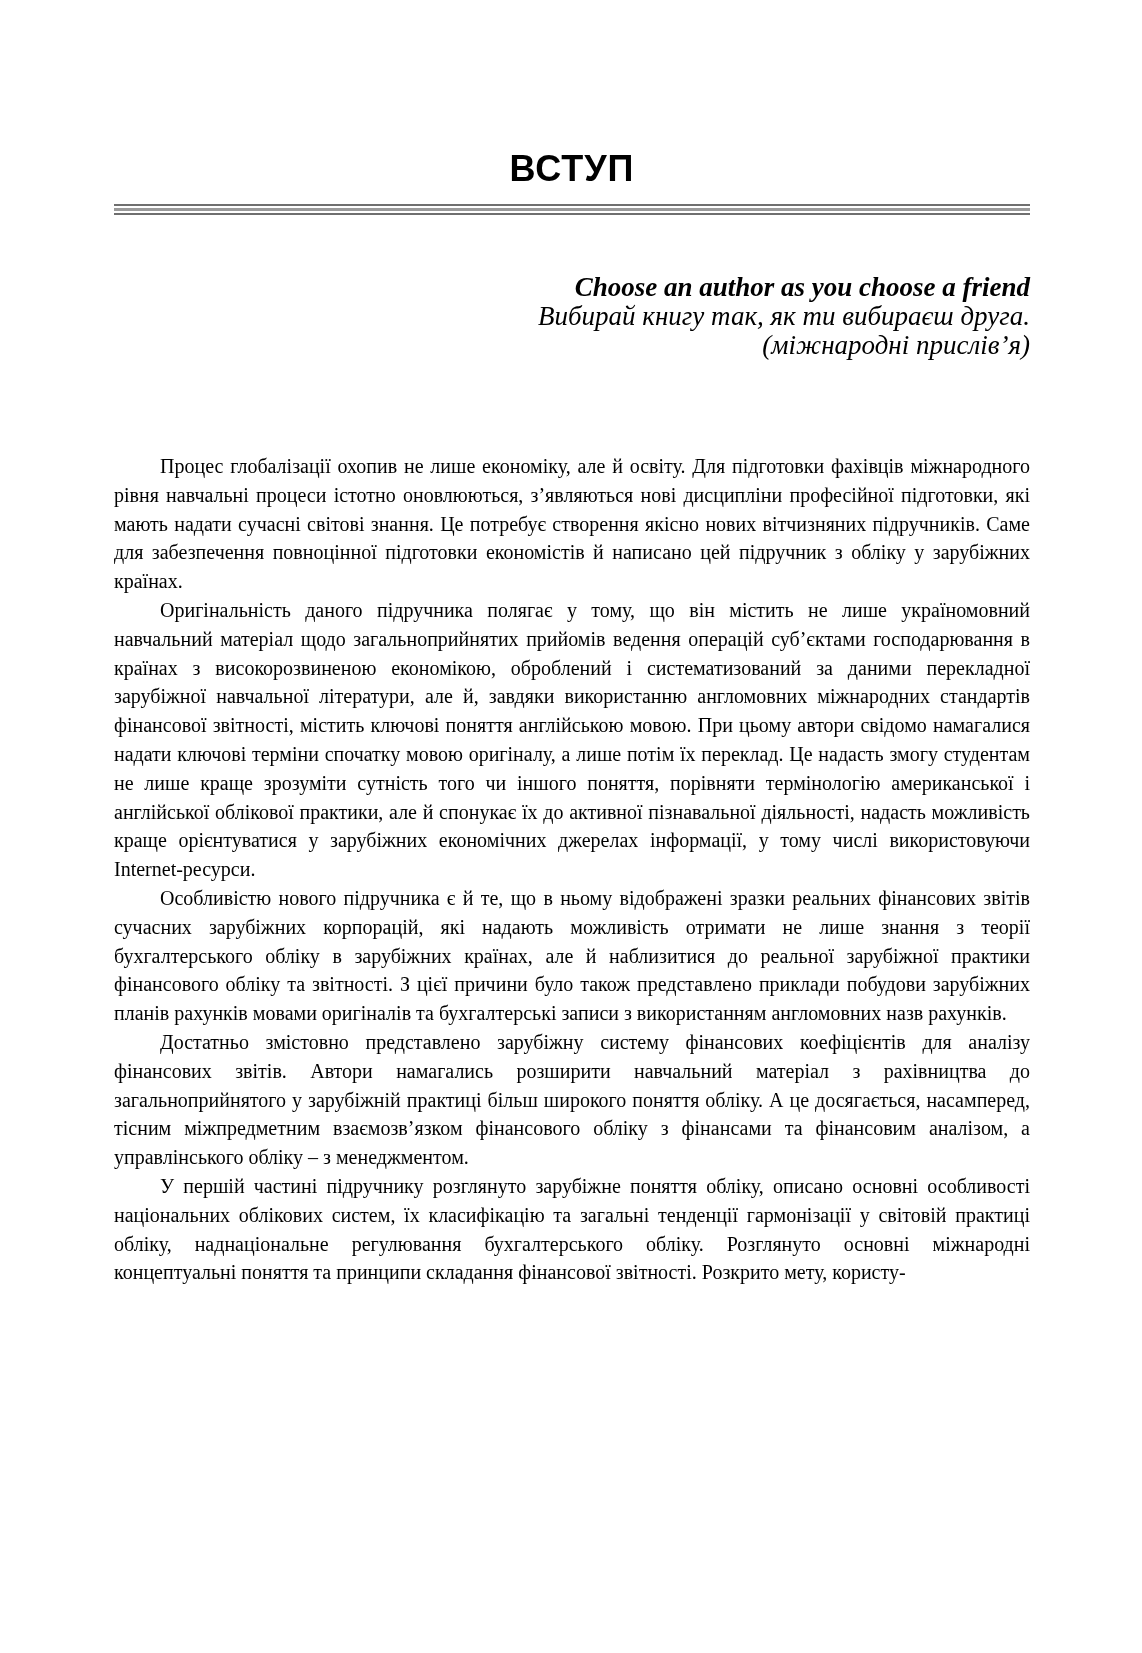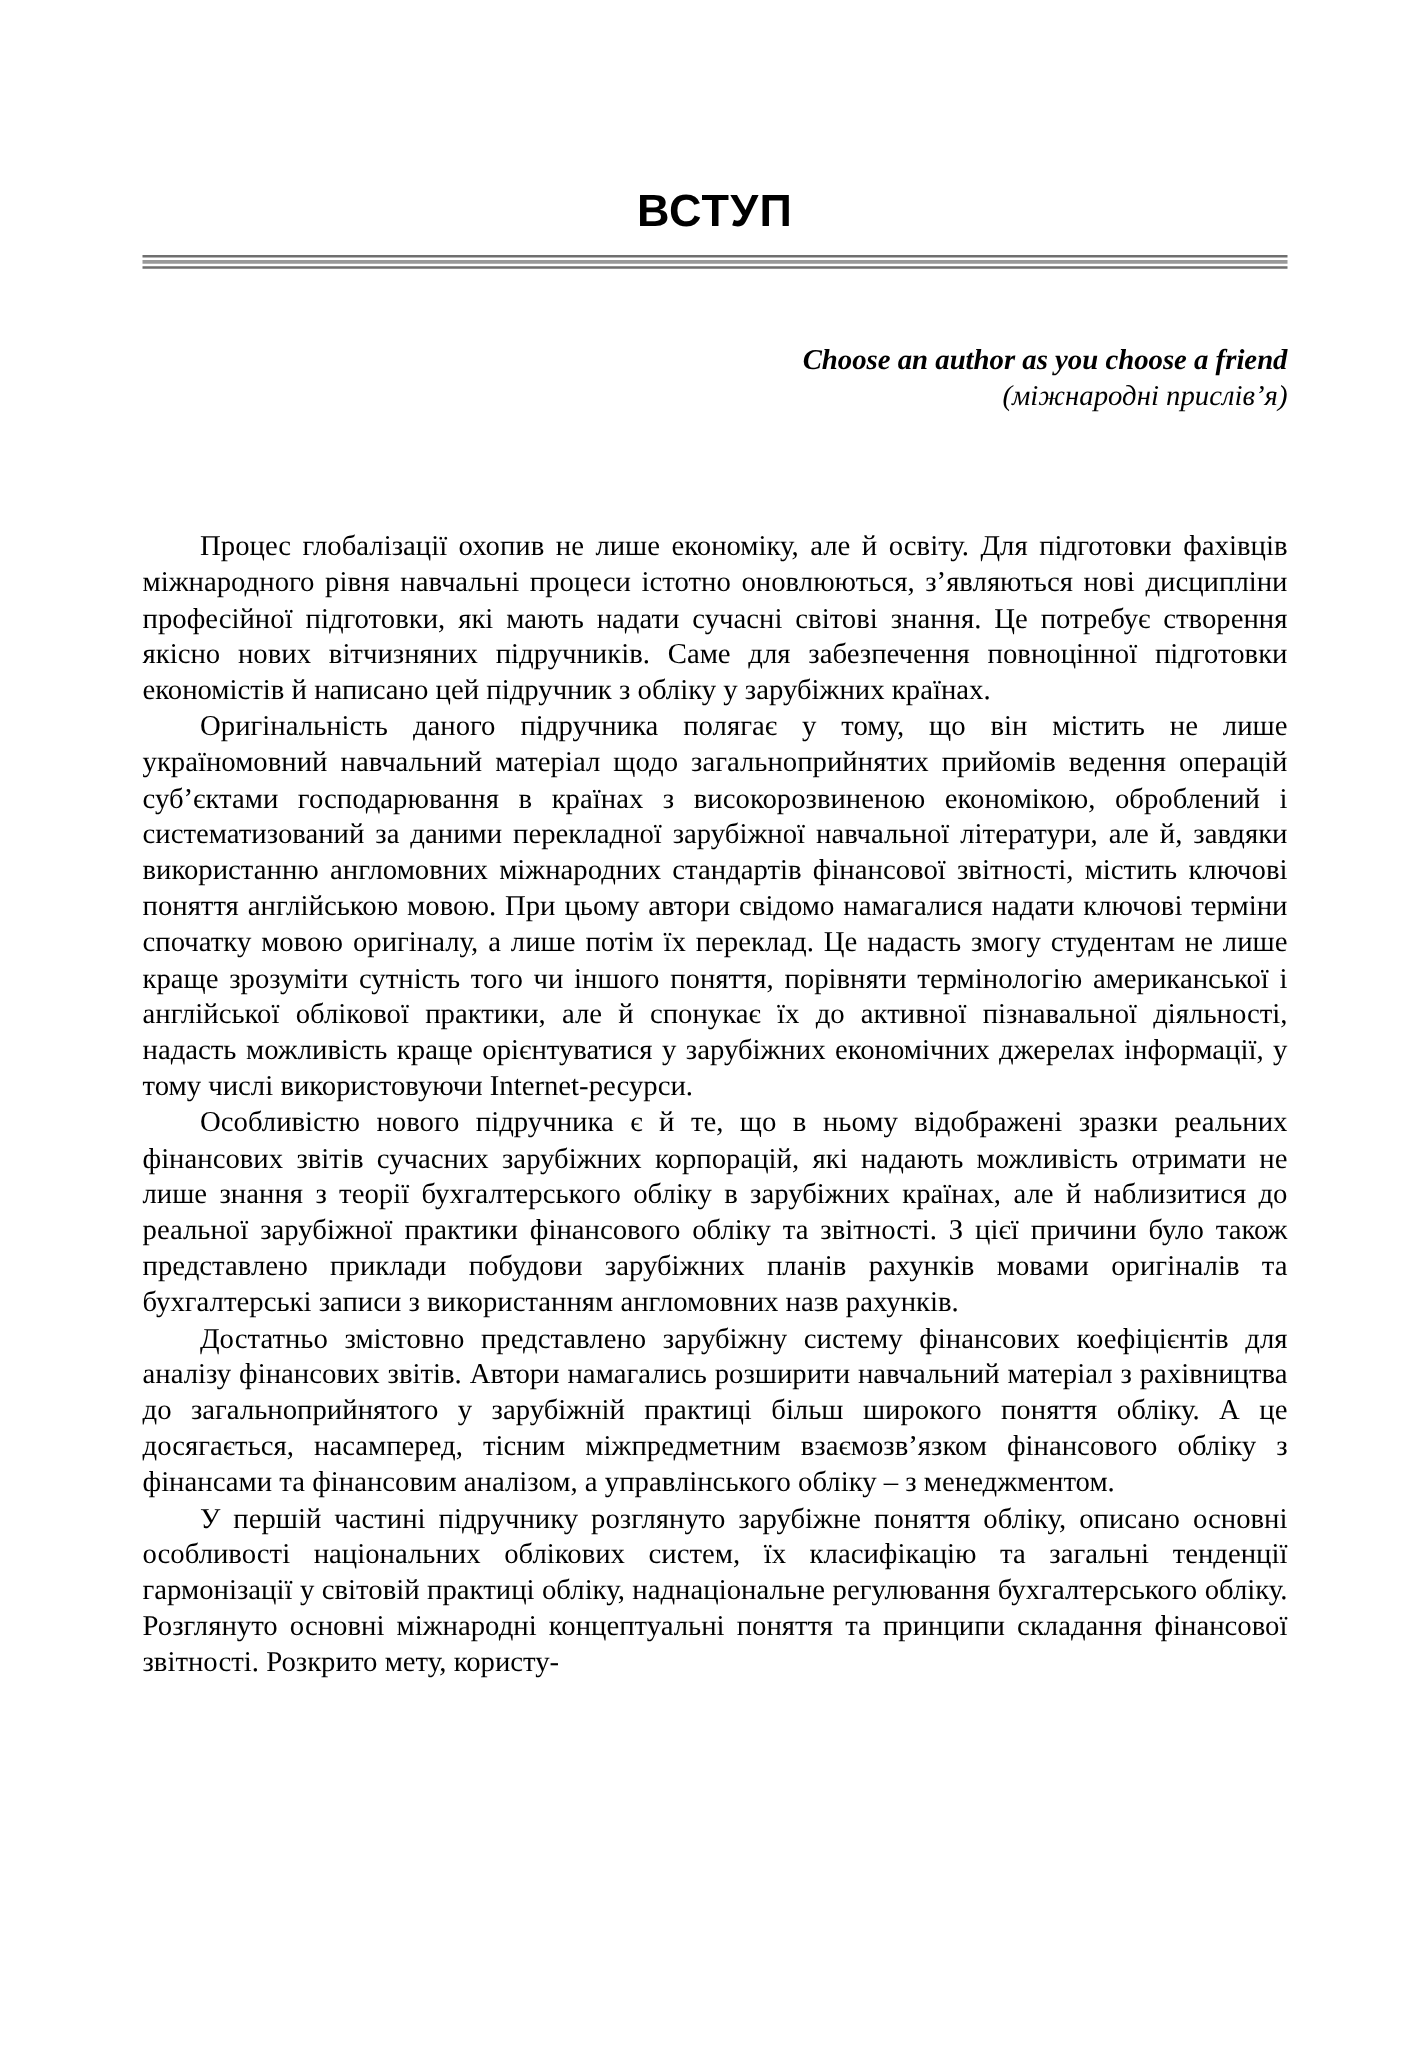--- a/index.html
+++ b/index.html
@@ -34,29 +34,29 @@
   .rule .rl {
     width: 100%;
   }
   .rule .r1 { height: 2px; background: #6f6f6f; margin-bottom: 2px; }
   .rule .r2 { height: 3px; background: #9a9a9a; margin-bottom: 2px; }
   .rule .r3 { height: 2px; background: #6f6f6f; }
   .epigraph {
     margin-top: 58px;
     text-align: right;
     font-style: italic;
-    font-size: 23px;
+    font-size: 27px;
     line-height: 29px;
   }
   .epigraph .ep-en {
     font-weight: bold;
   }
   .body-text {
     margin-top: 92px;
-    font-size: 23px;
+    font-size: 20px;
     line-height: 28.8px;
     text-align: justify;
   }
   .body-text p {
     margin: 0;
     text-indent: 46px;
   }
 </style>
 </head>
 <body>
@@ -66,20 +66,21 @@
   <h1 class="title">ВСТУП</h1>
 
   <div class="rule">
     <div class="rl r1"></div>
     <div class="rl r2"></div>
     <div class="rl r3"></div>
   </div>
 
   <div class="epigraph">
     <div class="ep-en">Choose an author as you choose a friend</div>
+    <div class="ep-uk">Вибирай книгу так, як ти вибираєш друга.</div>
     <div class="ep-attr">(міжнародні прислів’я)</div>
   </div>
 
   <div class="body-text">
     <p>Процес глобалізації охопив не лише економіку, але й освіту. Для підготовки фахівців міжнародного рівня навчальні процеси істотно оновлюються, з’являються нові дисципліни професійної підготовки, які мають надати сучасні світові знання. Це потребує створення якісно нових вітчизняних підручників. Саме для забезпечення повноцінної підготовки економістів й написано цей підручник з обліку у зарубіжних країнах.</p>
     <p>Оригінальність даного підручника полягає у тому, що він містить не лише україномовний навчальний матеріал щодо загальноприйнятих прийомів ведення операцій суб’єктами господарювання в країнах з високорозвиненою економікою, оброблений і систематизований за даними перекладної зарубіжної навчальної літератури, але й, завдяки використанню англомовних міжнародних стандартів фінансової звітності, містить ключові поняття англійською мовою. При цьому автори свідомо намагалися надати ключові терміни спочатку мовою оригіналу, а лише потім їх переклад. Це надасть змогу студентам не лише краще зрозуміти сутність того чи іншого поняття, порівняти термінологію американської і англійської облікової практики, але й спонукає їх до активної пізнавальної діяльності, надасть можливість краще орієнтуватися у зарубіжних економічних джерелах інформації, у тому числі використовуючи Internet-ресурси.</p>
     <p>Особливістю нового підручника є й те, що в ньому відображені зразки реальних фінансових звітів сучасних зарубіжних корпорацій, які надають можливість отримати не лише знання з теорії бухгалтерського обліку в зарубіжних країнах, але й наблизитися до реальної зарубіжної практики фінансового обліку та звітності. З цієї причини було також представлено приклади побудови зарубіжних планів рахунків мовами оригіналів та бухгалтерські записи з використанням англомовних назв рахунків.</p>
     <p>Достатньо змістовно представлено зарубіжну систему фінансових коефіцієнтів для аналізу фінансових звітів. Автори намагались розширити навчальний матеріал з рахівництва до загальноприйнятого у зарубіжній практиці більш широкого поняття обліку. А це досягається, насамперед, тісним міжпредметним взаємозв’язком фінансового обліку з фінансами та фінансовим аналізом, а управлінського обліку – з менеджментом.</p>
     <p>У першій частині підручнику розглянуто зарубіжне поняття обліку, описано основні особливості національних облікових систем, їх класифікацію та загальні тенденції гармонізації у світовій практиці обліку, наднаціональне регулювання бухгалтерського обліку. Розглянуто основні міжнародні концептуальні поняття та принципи складання фінансової звітності. Розкрито мету, користу-</p>
   </div>

